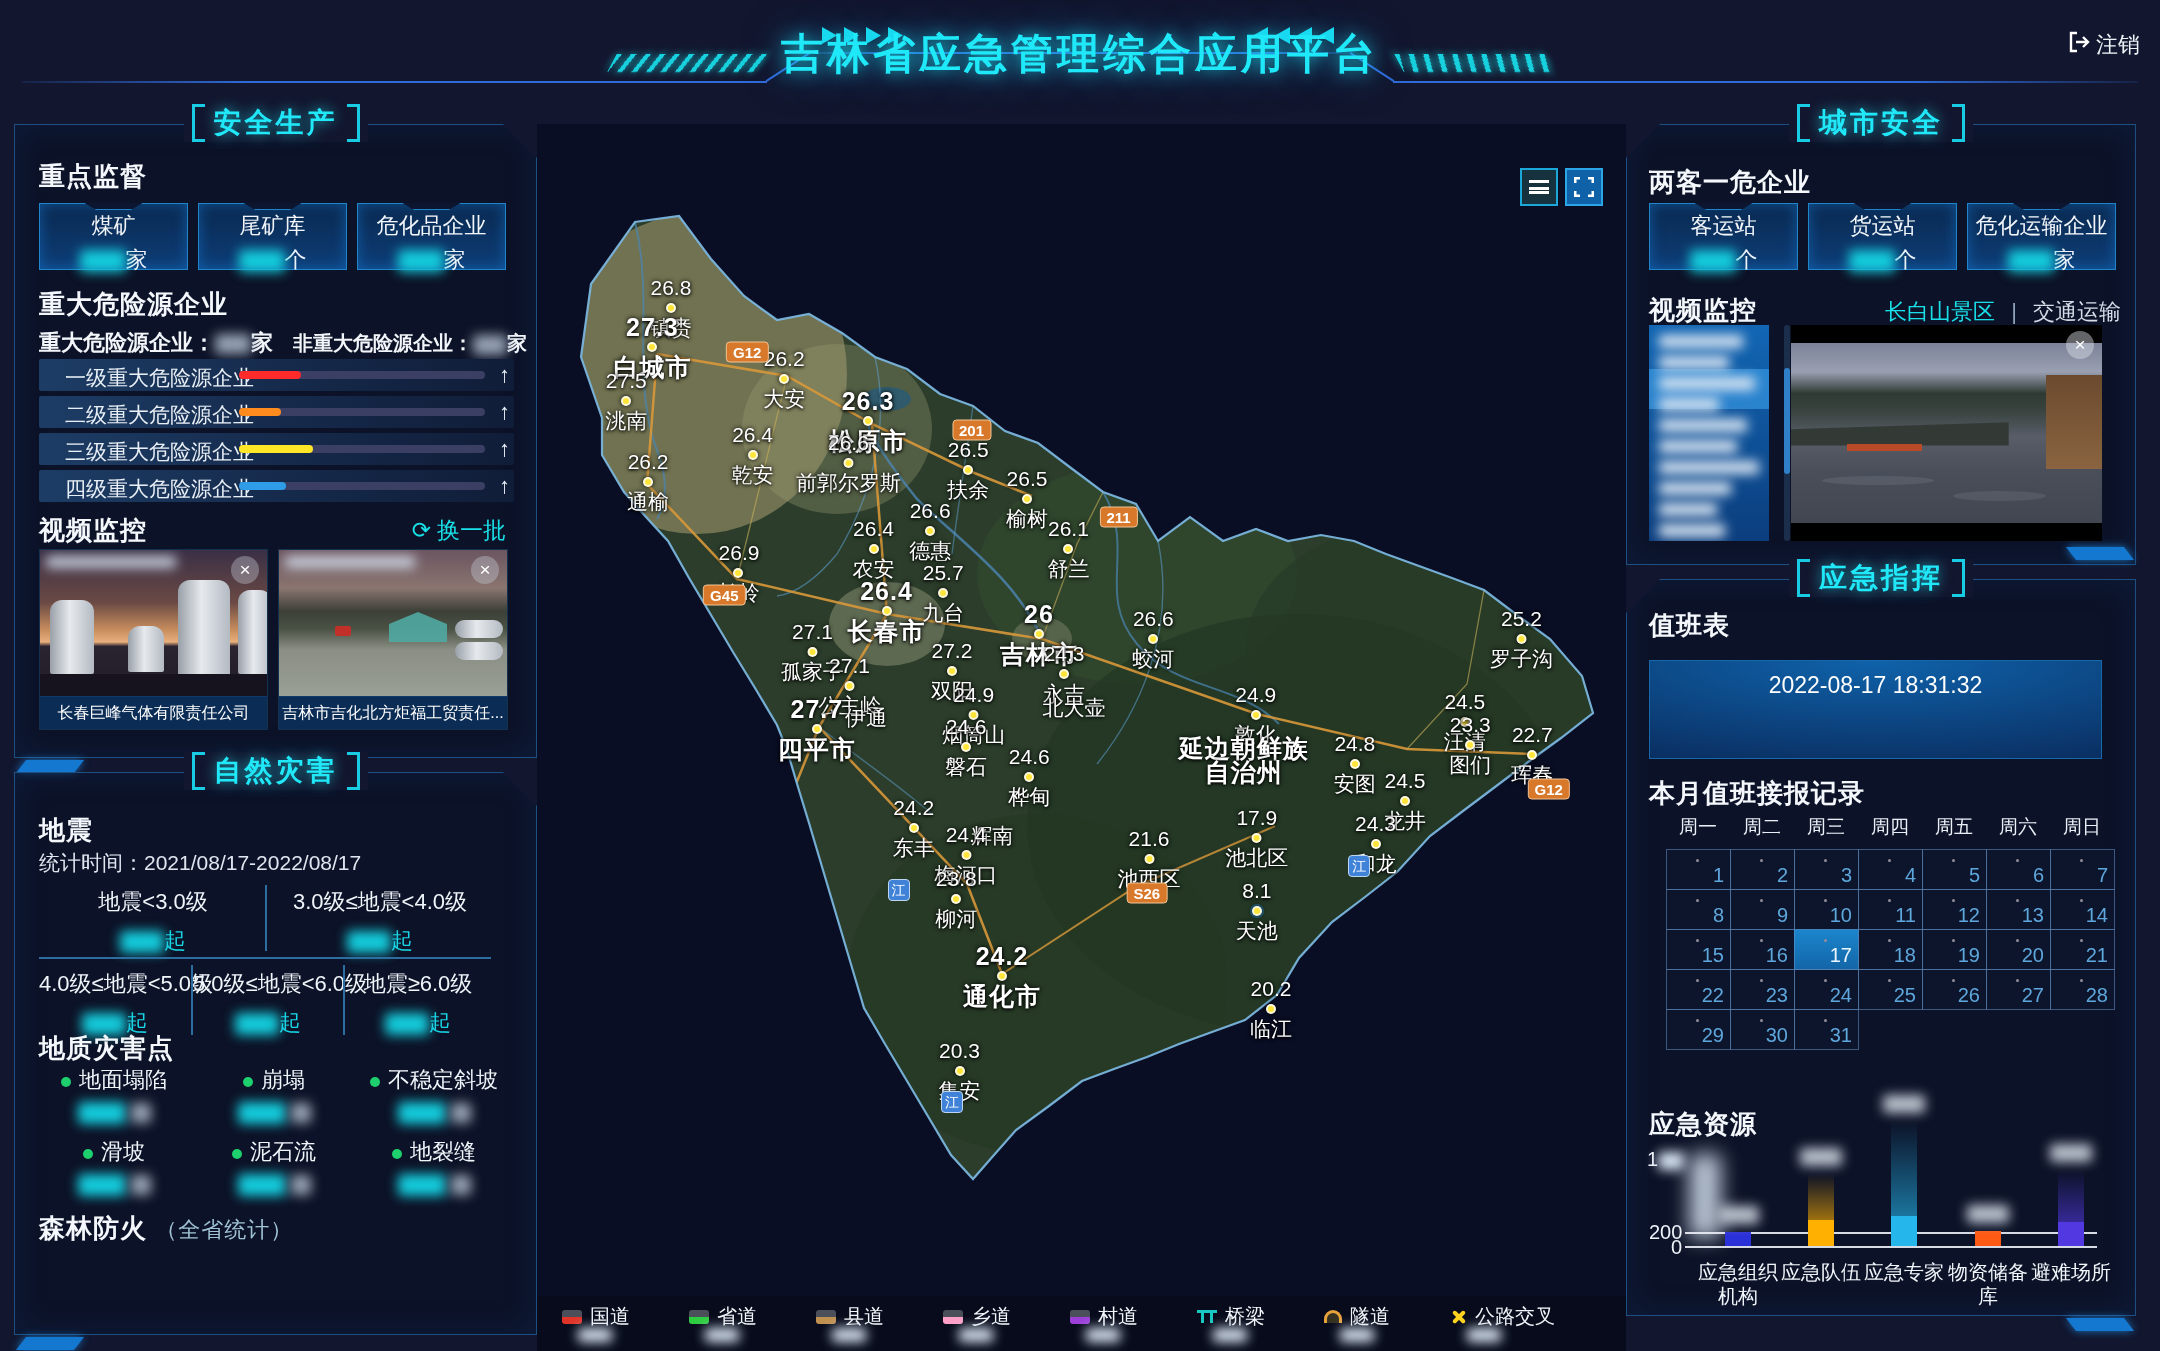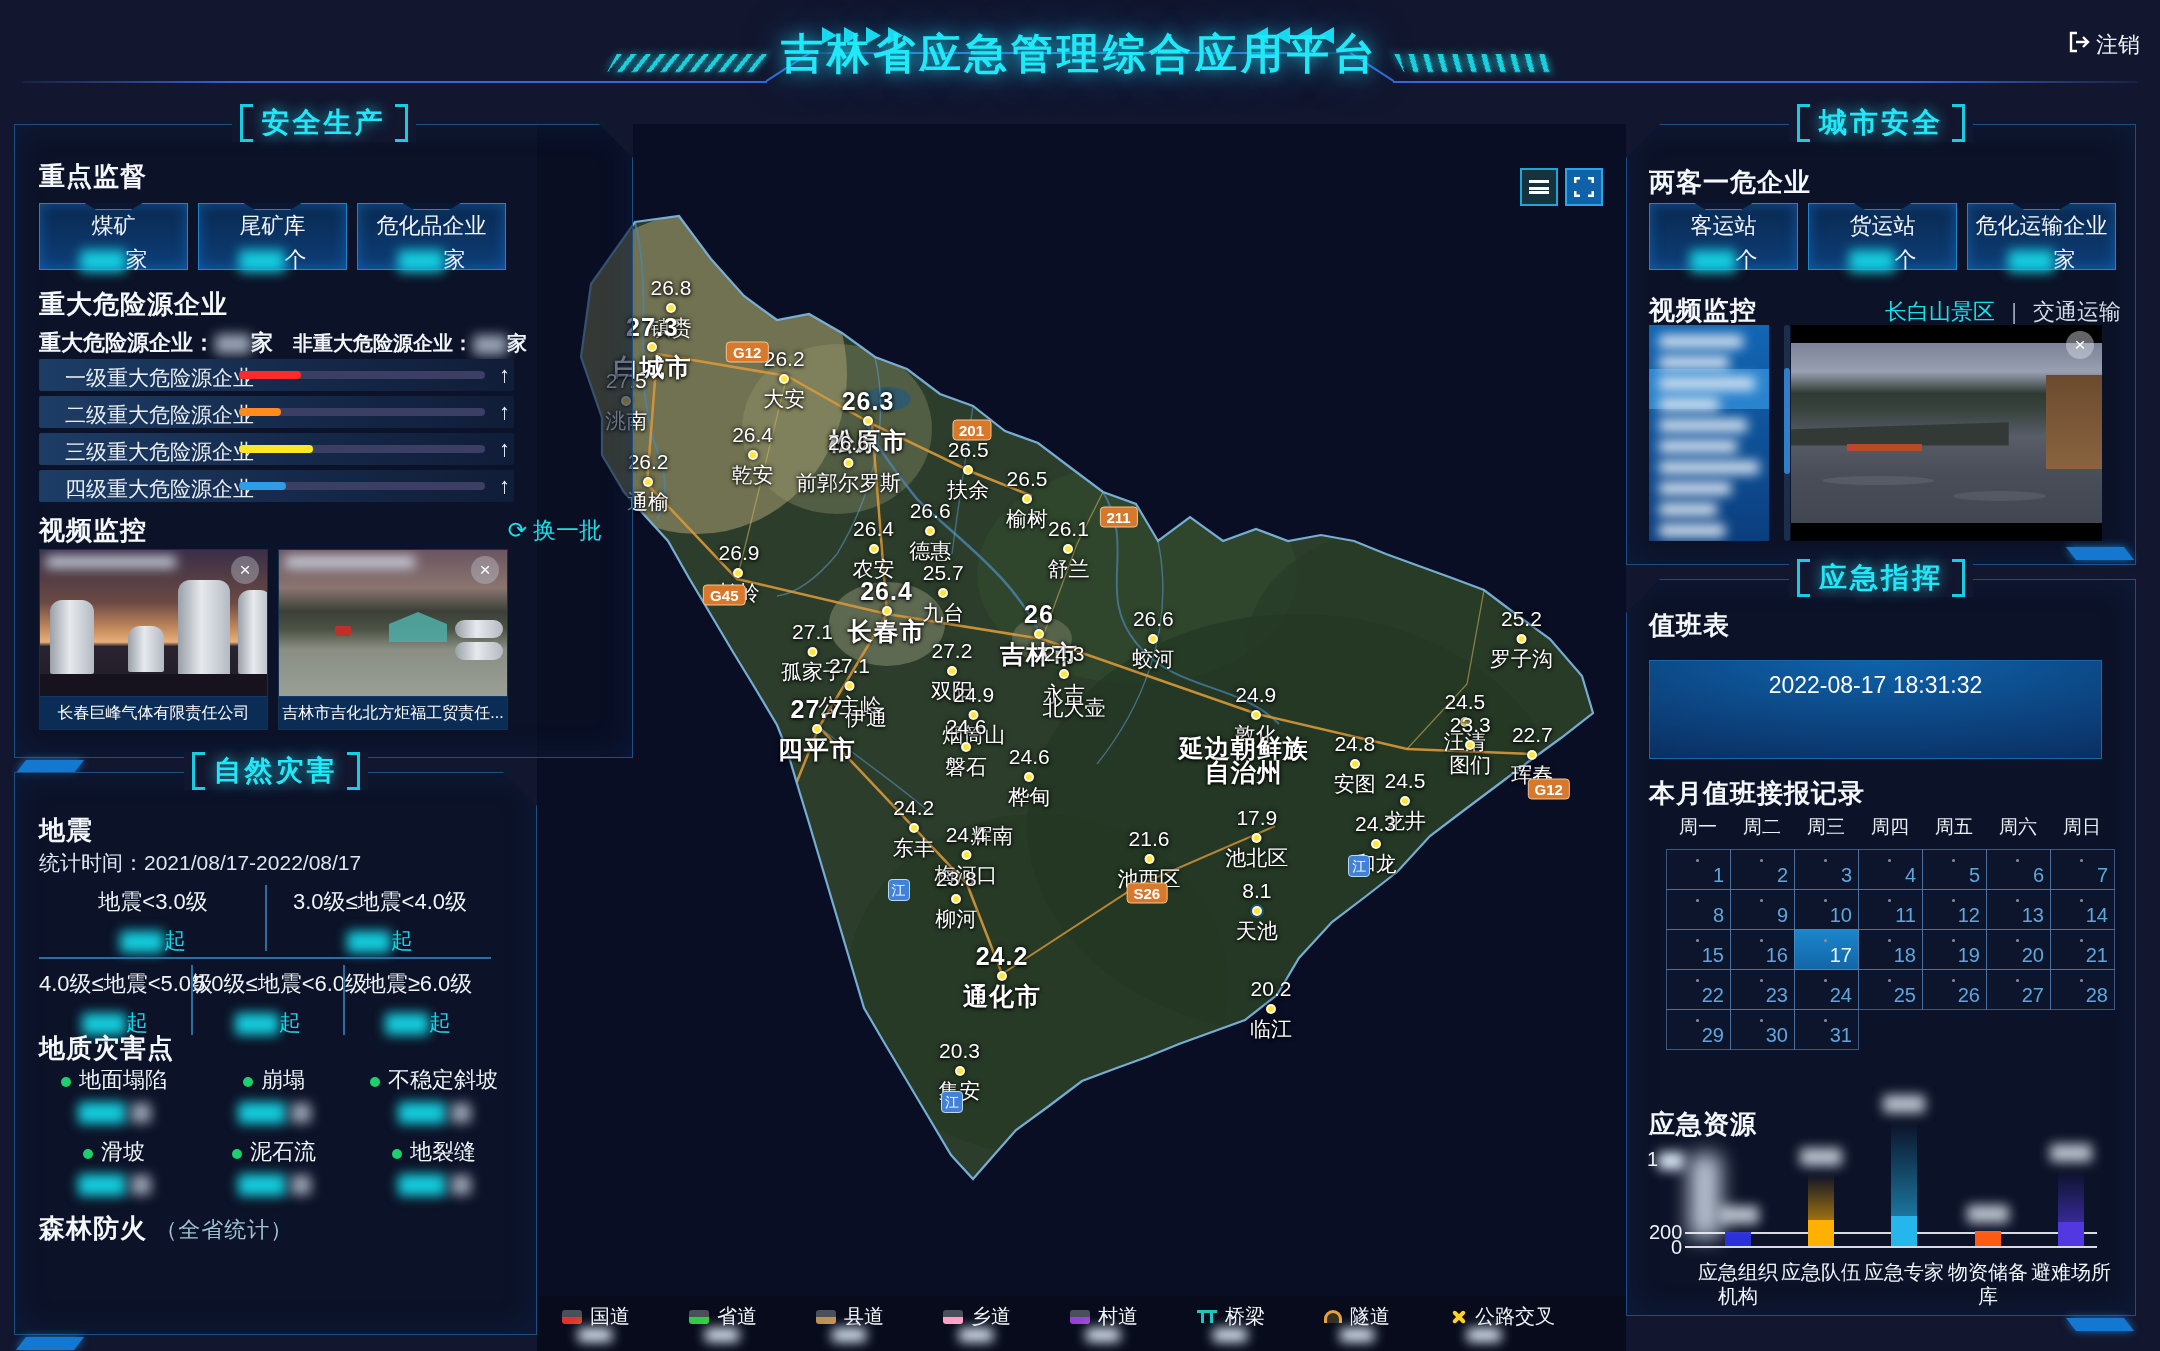--- a/index.html
+++ b/index.html
@@ -333,21 +333,21 @@
       </div>
       <span class="lgblur blur bwh" style="left: 803px; top: 32px;"></span>
       <div class="lgitem" style="left: 914px;">
         <span class="ic-cross"></span>
         <span>公路交叉</span>
       </div>
       <span class="lgblur blur bwh" style="left: 930px; top: 32px;"></span>
     </div>
 </div>
 
-<div class="panel" style="left:14px;top:124px;width:619px;height:634px;">
+<div class="panel" style="left:14px;top:124px;width:523px;height:634px;">
   <div class="corner-tr"></div>
   <div class="acc-bl"></div>
   <div class="ptitle">
     <span class="brk l"></span>
     <span class="ptext">安全生产</span>
     <span class="brk r"></span>
   </div>
   <div class="hd" style="left:24px;top:34px;">重点监督</div>
   <div class="cardrow" id="supCards" style="left:24px;top:78px;">
       <div class="scard">

